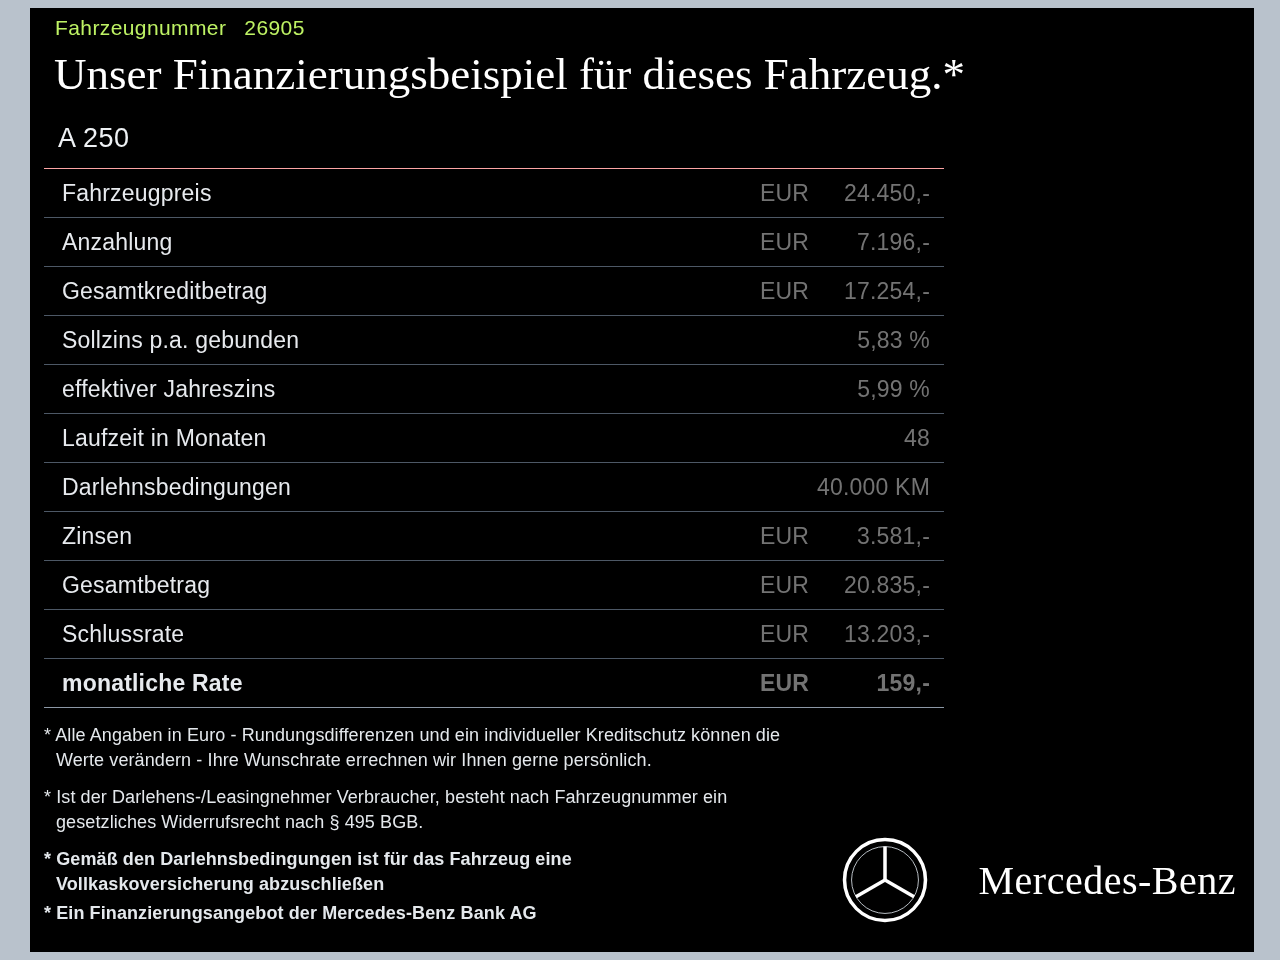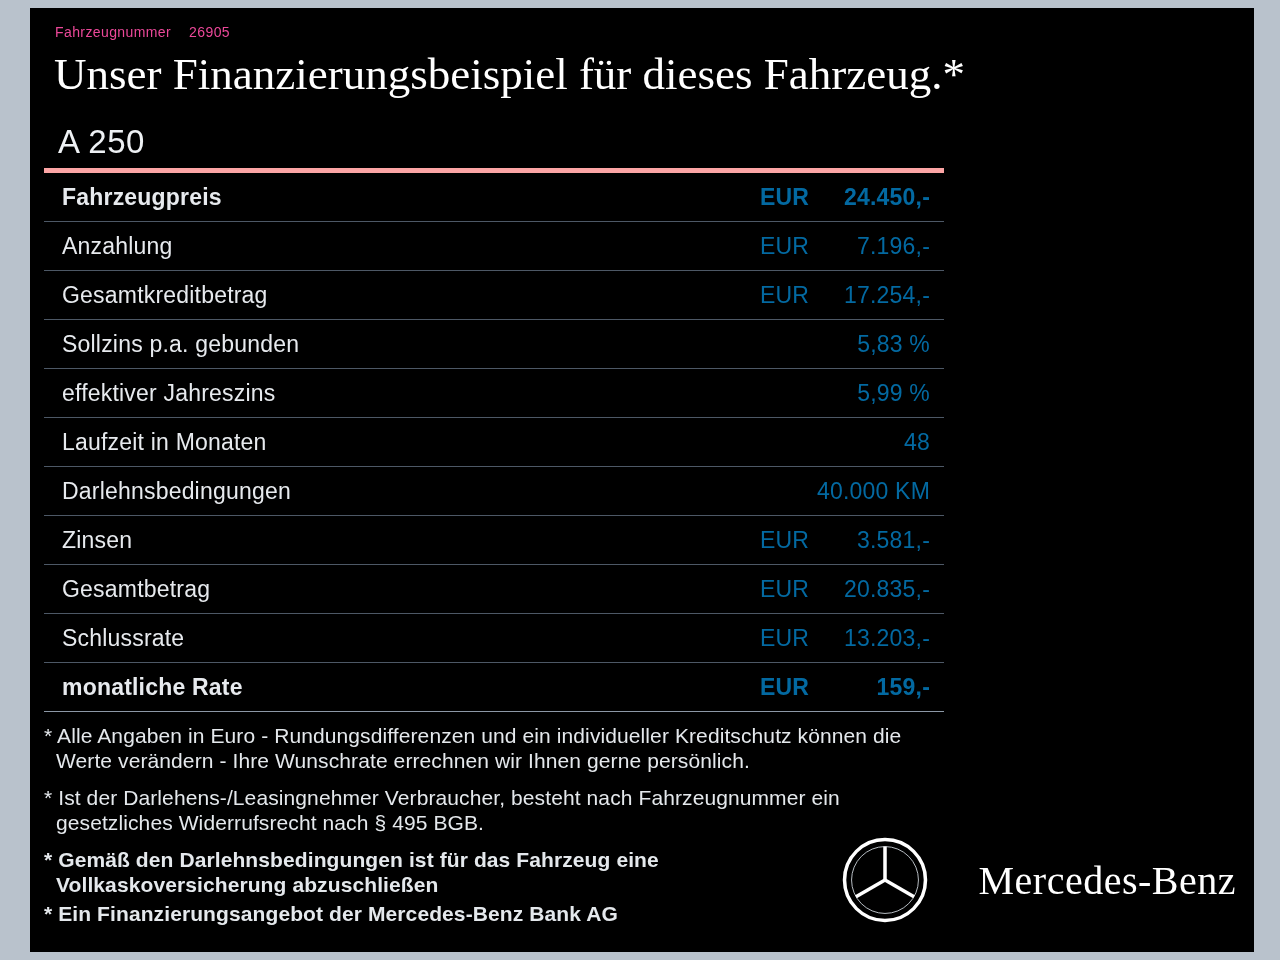--- a/index.html
+++ b/index.html
@@ -25,73 +25,72 @@
     left: 30px;
     top: 8px;
     width: 1224px;
     height: 944px;
     background: #000000;
     overflow: hidden;
   }
   .vehicle-no {
     position: absolute;
     left: 25px;
-    top: 16px;
-    font-size: 14px;
-    color: #ec4899;
+    top: 8px;
+    font-size: 21px;
+    color: #bef264;
     letter-spacing: 0.4px;
   }
   .vehicle-no .num {
     margin-left: 18px;
   }
   .headline {
     position: absolute;
     left: 24px;
     top: 40px;
     font-family: "Liberation Serif", serif;
     font-size: 45px;
     color: #ffffff;
     letter-spacing: 0px;
     white-space: nowrap;
   }
   .model {
     position: absolute;
     left: 28px;
     top: 115px;
-    font-size: 33px;
+    font-size: 27px;
     color: #eef1f4;
     letter-spacing: 0.5px;
   }
   .table {
     position: absolute;
     left: 14px;
     top: 160px;
     width: 900px;
   }
   .row {
     position: relative;
     height: 48px;
     border-bottom: 1px solid #4d5866;
     display: flex;
     align-items: center;
     justify-content: space-between;
   }
   .row:first-child {
-    border-top: 5px solid #fca5a5;
-    font-weight: bold;
+    border-top: 1px solid #fca5a5;
   }
   .row .label {
     font-size: 23px;
     color: #e7eaee;
     padding-left: 18px;
     letter-spacing: 0.2px;
   }
   .row .value {
     font-size: 23px;
-    color: #0369a1;
+    color: #737373;
     padding-right: 14px;
     letter-spacing: 0.2px;
     white-space: nowrap;
   }
   .row .value .cur {
     display: inline-block;
     min-width: 52px;
     text-align: left;
   }
   .row .value .amt {
@@ -109,21 +108,21 @@
     gap: 28px;
   }
   .notes {
     position: absolute;
     left: 14px;
     top: 715px;
     width: 930px;
     color: #e4e8ec;
   }
   .note {
-    font-size: 21px;
+    font-size: 18px;
     line-height: 25px;
     margin-bottom: 12px;
     letter-spacing: 0.1px;
   }
   .note .ind {
     display: block;
     padding-left: 12px;
   }
   .note.bold {
     font-weight: bold;

